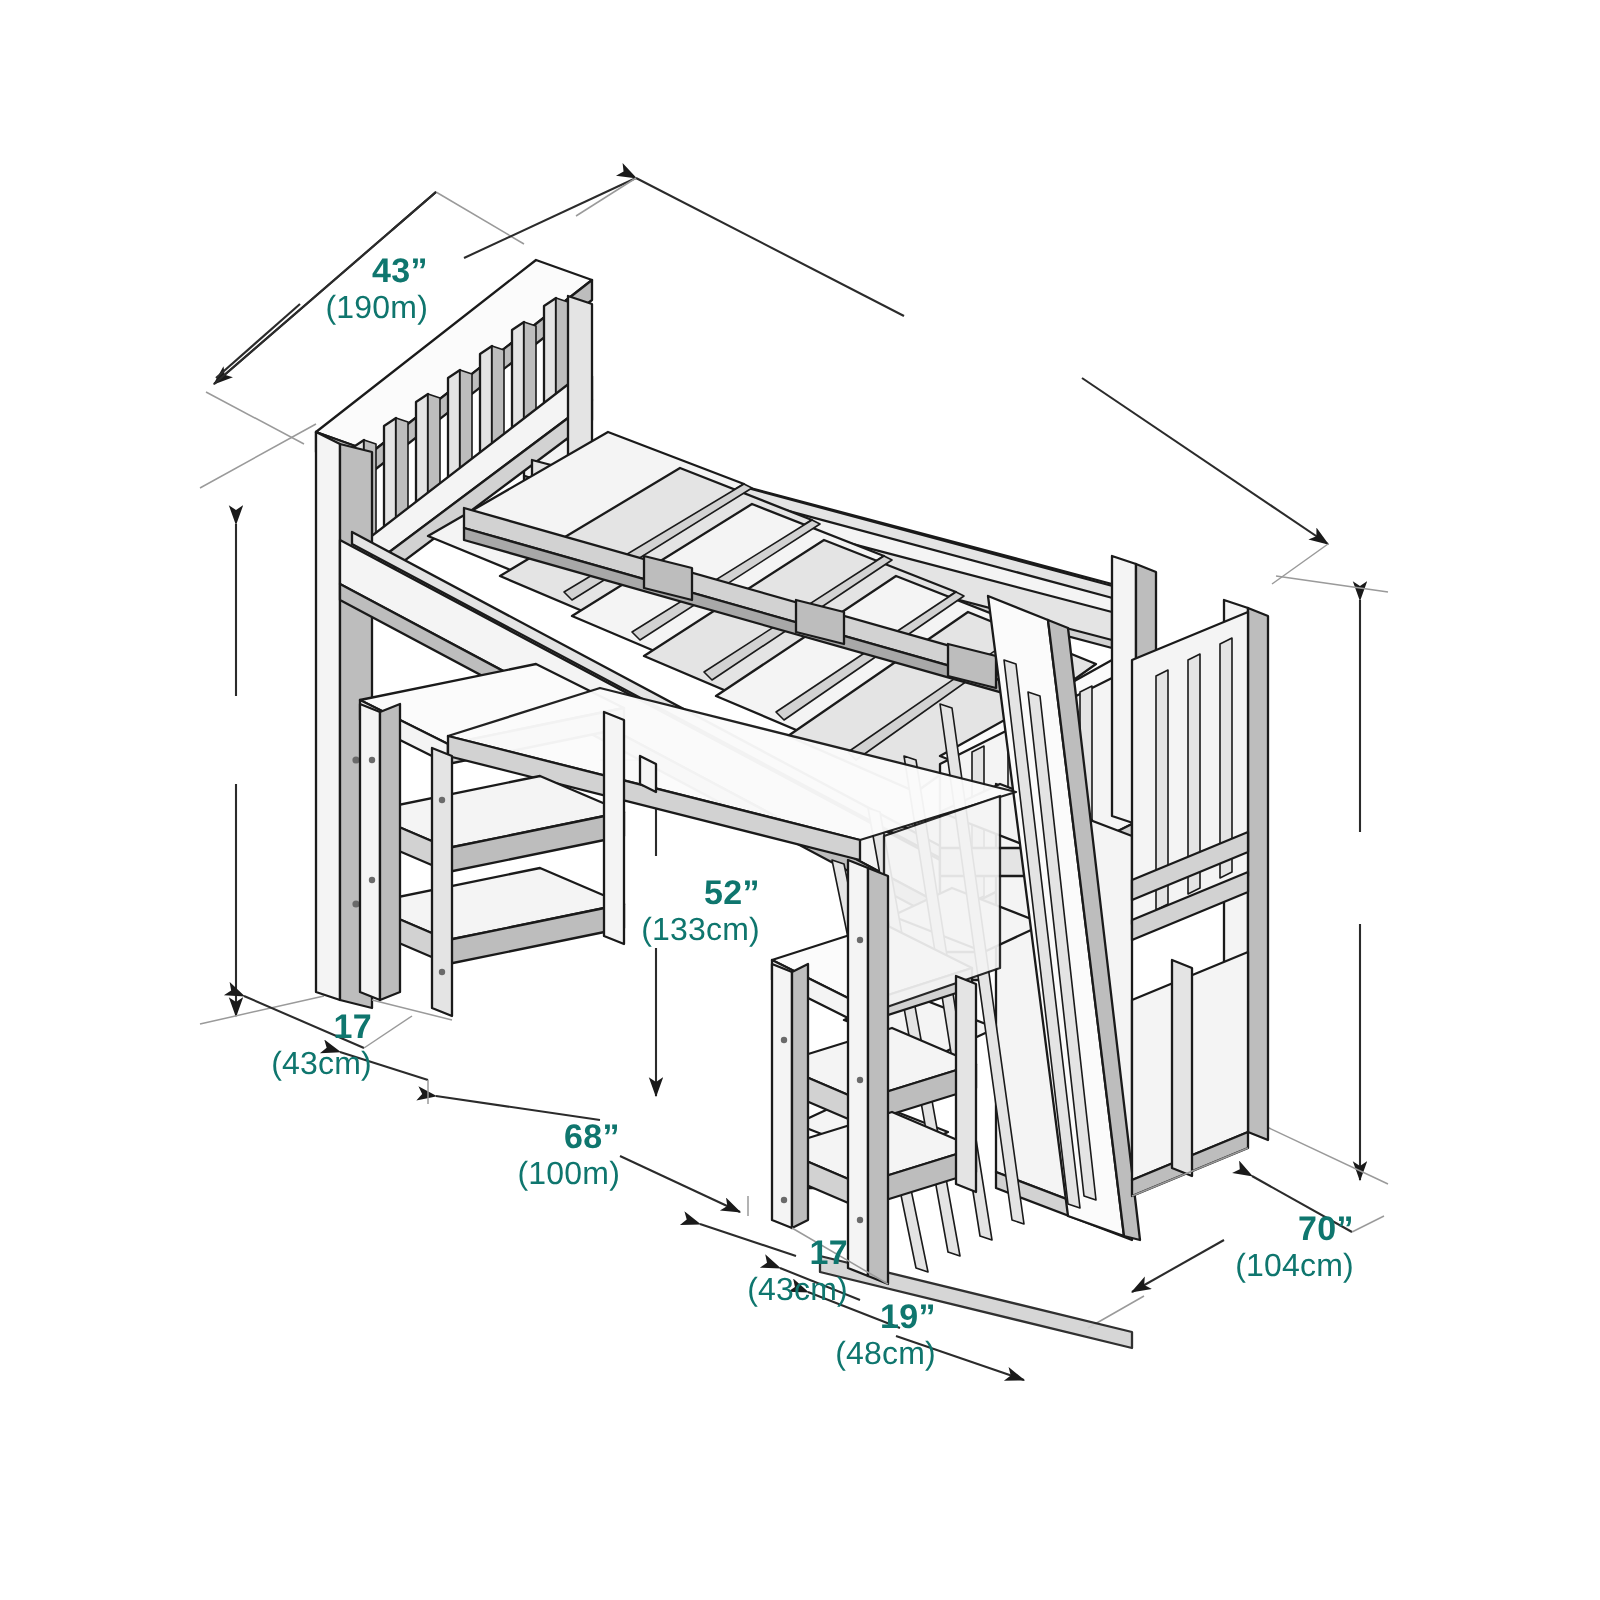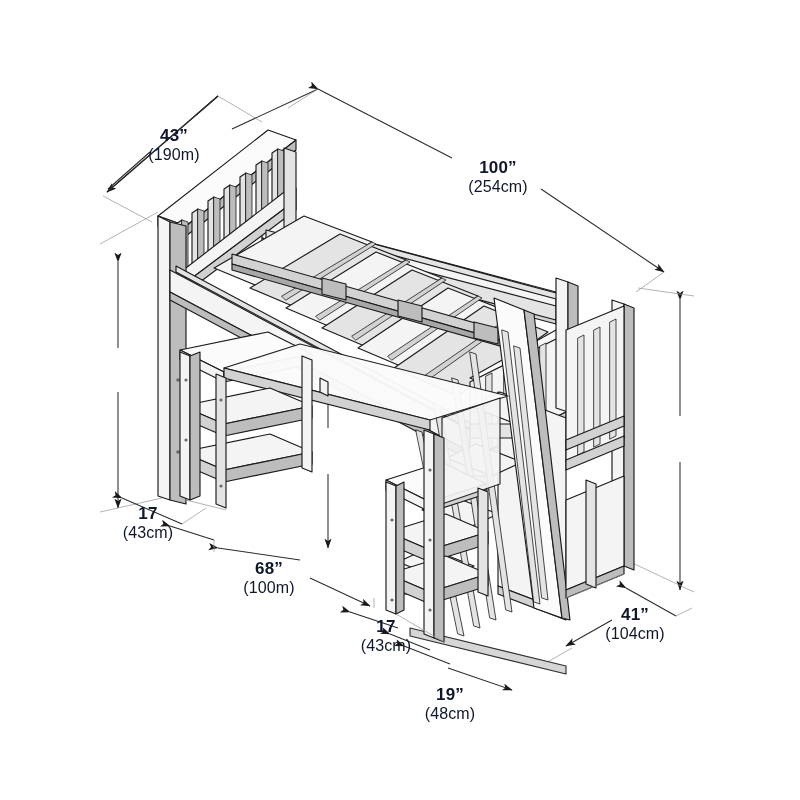--- a/index.html
+++ b/index.html
@@ -1,20 +1,20 @@
 <!DOCTYPE html>
 <html><head>
 <meta charset="utf-8">
 <style>
   html,body{margin:0;padding:0;background:#ffffff;}
   body{width:800px;height:800px;overflow:hidden;
        font-family:"Liberation Sans","DejaVu Sans",sans-serif;}
   #stage{position:relative;width:800px;height:800px;background:#fff;}
   #stage svg{position:absolute;left:0;top:0;}
-  .dim-label{position:absolute;text-align:center;color:#0f172a;line-height:1.18;
+  .dim-label{position:absolute;text-align:right;color:#0f766e;line-height:1.18;
              white-space:nowrap;-webkit-font-smoothing:antialiased;}
   .dim-in{font-size:17px;font-weight:bold;letter-spacing:.2px;}
   .dim-cm{font-size:16px;font-weight:normal;letter-spacing:.1px;}
 </style>
 </head>
 <body>
 
 <div id="stage">
 
   <svg width="800" height="800" viewBox="0 0 800 800">
@@ -301,46 +301,46 @@
         <line class="hl" x1="566" y1="598" x2="624" y2="574"></line>
       </g>
     </g>
   </svg>
 
   <div class="dim-label" style="left:134px; top:126px; width:80px;">
     <div class="dim-in">43”</div>
     <div class="dim-cm">(190m)</div>
   </div>
 
-  <div class="dim-label" style="left:452px; top:158px; width:92px;">
-    <div class="dim-in">100”</div>
-    <div class="dim-cm">(254cm)</div>
-  </div>
-
-
-
+
+
+
+  <div class="dim-label" style="left:298px; top:437px; width:82px;">
+    <div class="dim-in">52”</div>
+    <div class="dim-cm">(133cm)</div>
+  </div>
 
   <div class="dim-label" style="left:110px; top:504px; width:76px;">
     <div class="dim-in">17</div>
     <div class="dim-cm">(43cm)</div>
   </div>
 
   <div class="dim-label" style="left:228px; top:559px; width:82px;">
     <div class="dim-in">68”</div>
     <div class="dim-cm">(100m)</div>
   </div>
 
   <div class="dim-label" style="left:348px; top:617px; width:76px;">
     <div class="dim-in">17</div>
     <div class="dim-cm">(43cm)</div>
   </div>
 
-  <div class="dim-label" style="left:411px; top:649px; width:78px;margin-top:36px;">
+  <div class="dim-label" style="left:390px; top:649px; width:78px;">
     <div class="dim-in">19”</div>
     <div class="dim-cm">(48cm)</div>
   </div>
 
   <div class="dim-label" style="left:593px; top:605px; width:84px;">
-    <div class="dim-in">41”</div>
+    <div class="dim-in">70”</div>
     <div class="dim-cm">(104cm)</div>
   </div>
 
 </div>
 
 </body></html>

